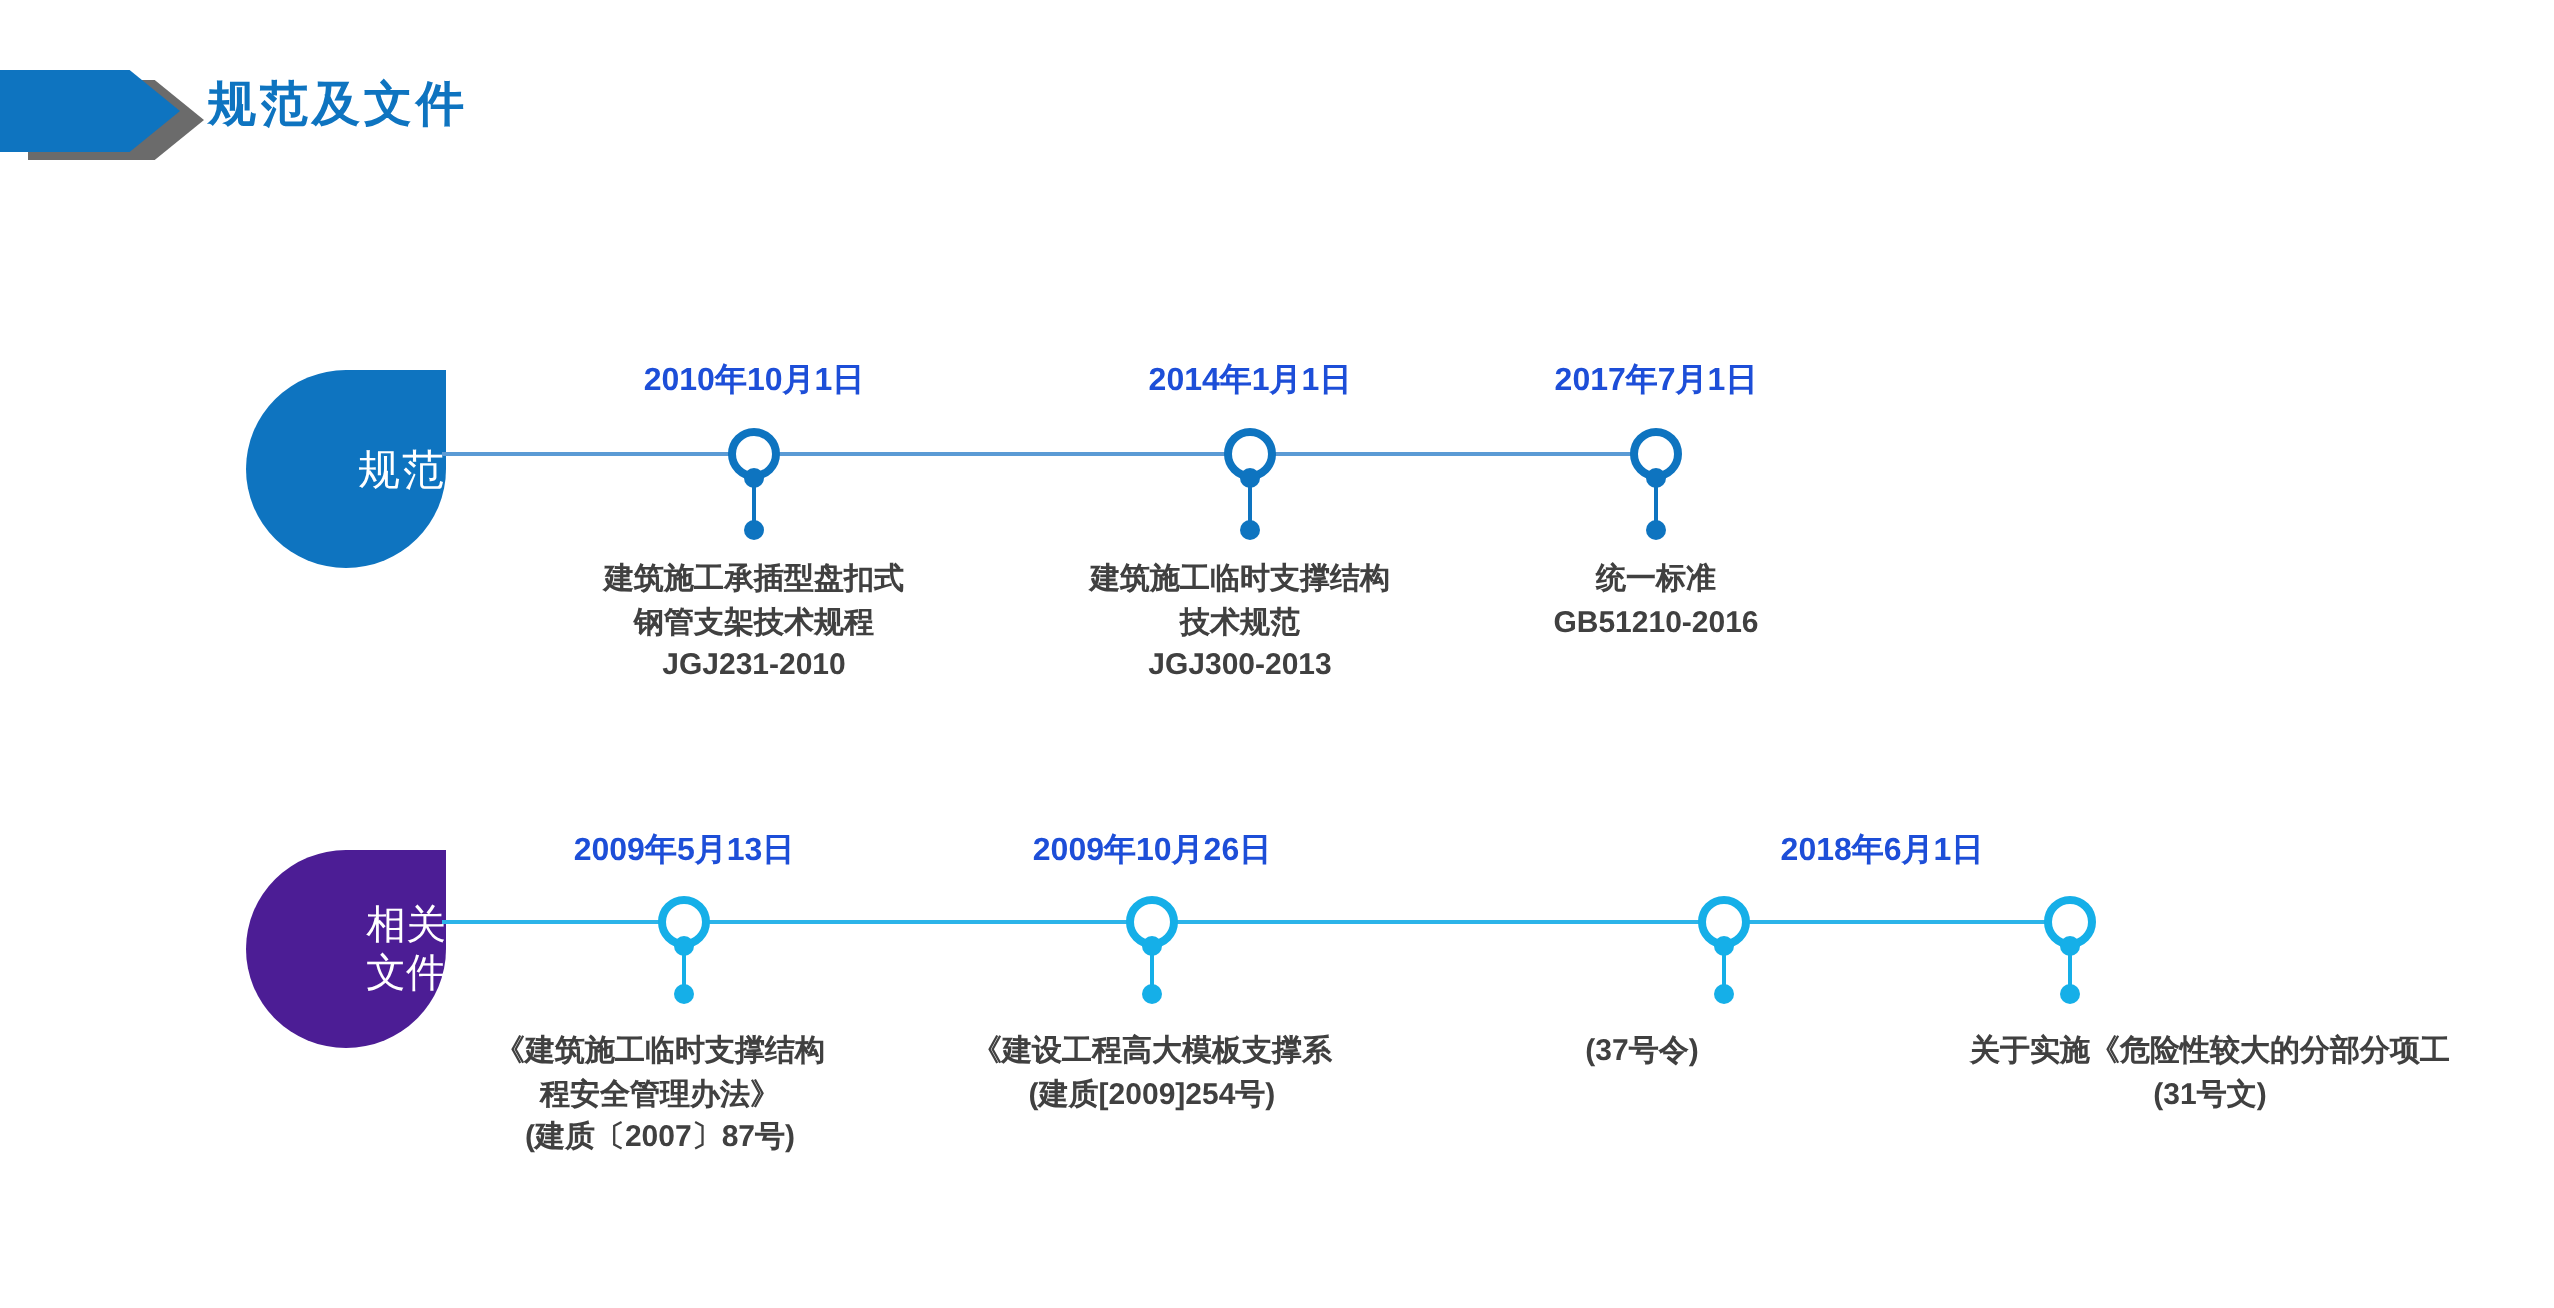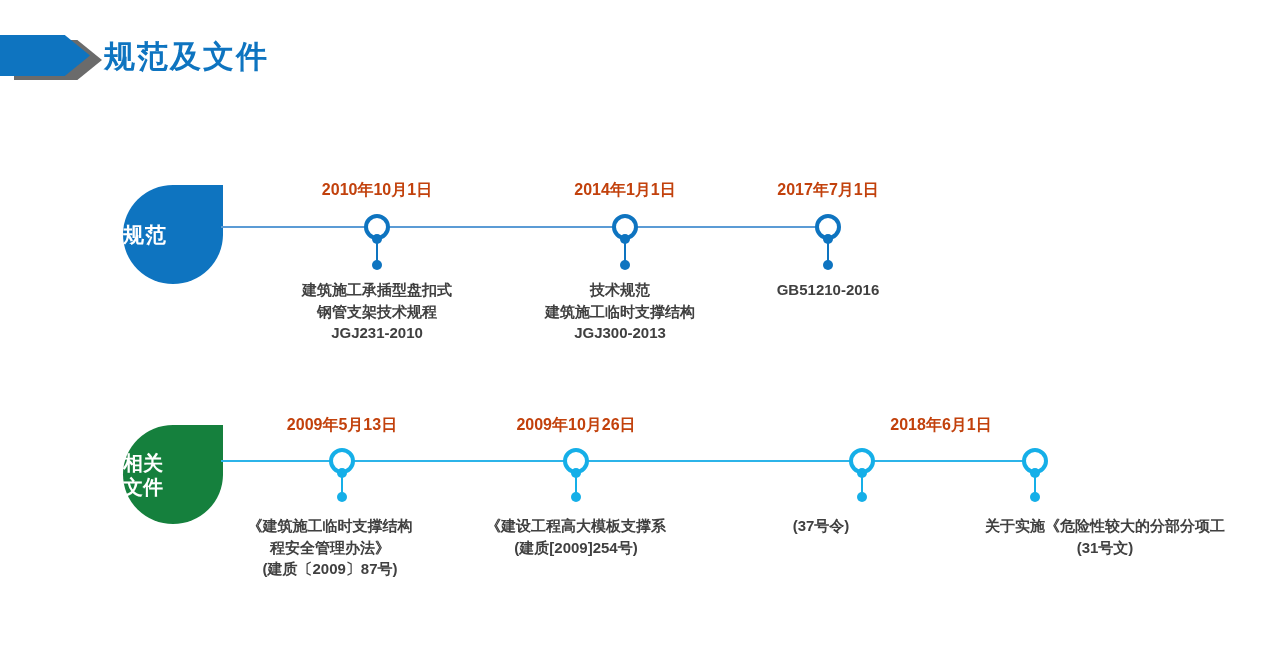--- a/index.html
+++ b/index.html
@@ -5,39 +5,39 @@
   * { margin:0; padding:0; box-sizing:border-box; }
   html,body { background:#ffffff; }
   body { font-family:"Liberation Sans","DejaVu Sans",sans-serif; }
   .slide { position:relative; width:1277px; height:654px; background:#ffffff; overflow:hidden; }
 
   
   .hdr-gray { position:absolute; left:14px; top:40px; width:88px; height:40px; background:#6B6B6B;
               clip-path:polygon(0 0,72% 0,100% 50%,72% 100%,0 100%); }
   .hdr-blue { position:absolute; left:0; top:35px; width:90px; height:41px; background:#0E74C0;
               clip-path:polygon(0 0,72% 0,100% 50%,72% 100%,0 100%); }
-  .title { position:absolute; left:104px; top:36px; font-size:31px; font-weight:bold;
+  .title { position:absolute; left:104px; top:36px; font-size:24px; font-weight:bold;
            color:#0E74C0; letter-spacing:2px; white-space:nowrap; }
 
   
   .blob { position:absolute; width:100px; height:99px; border-radius:50% 0 50% 50%;
-          color:#ffffff; display:flex; align-items:center; justify-content:flex-start;
-          text-align:center; font-weight:bold; }
+          color:#ffffff; display:flex; align-items:center; justify-content:flex-end;
+          text-align:center; font-weight:normal; }
   .blob.b1 { left:123px; top:185px; background:#0E74C0; font-size:21px; letter-spacing:1px; }
-  .blob.b2 { left:123px; top:425px; background:#15803d; font-size:20px; line-height:24px; }
+  .blob.b2 { left:123px; top:425px; background:#4c1d95; font-size:20px; line-height:24px; }
 
   
   .hline { position:absolute; height:2px; }
   .hline.h1 { left:221px; top:226px; width:608px; background:#5B9BD5; }
   .hline.h2 { left:221px; top:460px; width:816px; background:#2CB4E9; }
 
   
   .node { position:absolute; width:0; height:0; }
   .node .date { position:absolute; left:-110px; top:-47px; width:220px; text-align:center;
-                font-size:16px; font-weight:bold; color:#c2410c; white-space:nowrap; }
+                font-size:16px; font-weight:bold; color:#1d4ed8; white-space:nowrap; }
   .node .ring { position:absolute; left:-13px; top:-13px; width:26px; height:26px;
                 border-radius:50%; background:#ffffff; }
   .node .dot-a { position:absolute; left:-5px; top:7px; width:10px; height:10px; border-radius:50%; }
   .node .vline { position:absolute; left:-1px; top:14px; width:2px; height:22px; }
   .node .dot-b { position:absolute; left:-5px; top:33px; width:10px; height:10px; border-radius:50%; }
   .node .desc { position:absolute; left:-150px; top:52px; width:300px; text-align:center;
                 font-size:15px; font-weight:bold; color:#404040; line-height:21.5px; }
   .node .desc div { white-space:nowrap; }
 
   .node.dark .ring { border:4px solid #0E74C0; }
@@ -76,33 +76,34 @@
     </div>
   </div>
 
   <div class="node dark" style="left:625px; top:227px">
     <div class="date">2014年1月1日</div>
     <div class="ring"></div>
     <div class="dot-a"></div>
     <div class="vline"></div>
     <div class="dot-b"></div>
     <div class="desc" style="left:-155px">
+      <div>建筑施工临时支撑结构</div>
       <div>技术规范</div>
-      <div>建筑施工临时支撑结构</div>
       <div>JGJ300-2013</div>
     </div>
   </div>
 
   <div class="node dark" style="left:828px; top:227px">
     <div class="date">2017年7月1日</div>
     <div class="ring"></div>
     <div class="dot-a"></div>
     <div class="vline"></div>
     <div class="dot-b"></div>
     <div class="desc">
+      <div>统一标准</div>
       <div>GB51210-2016</div>
     </div>
   </div>
 
   <div class="blob b2">
     <span>
       <span>相关</span><br>
       <span>文件</span>
     </span>
   </div>
@@ -110,21 +111,21 @@
 
   <div class="node cyan" style="left:342px; top:461px">
     <div class="date">2009年5月13日</div>
     <div class="ring"></div>
     <div class="dot-a"></div>
     <div class="vline"></div>
     <div class="dot-b"></div>
     <div class="desc" style="left:-162px">
       <div>《建筑施工临时支撑结构</div>
       <div>程安全管理办法》</div>
-      <div>(建质〔2009〕87号)</div>
+      <div>(建质〔2007〕87号)</div>
     </div>
   </div>
 
   <div class="node cyan" style="left:576px; top:461px">
     <div class="date">2009年10月26日</div>
     <div class="ring"></div>
     <div class="dot-a"></div>
     <div class="vline"></div>
     <div class="dot-b"></div>
     <div class="desc">

